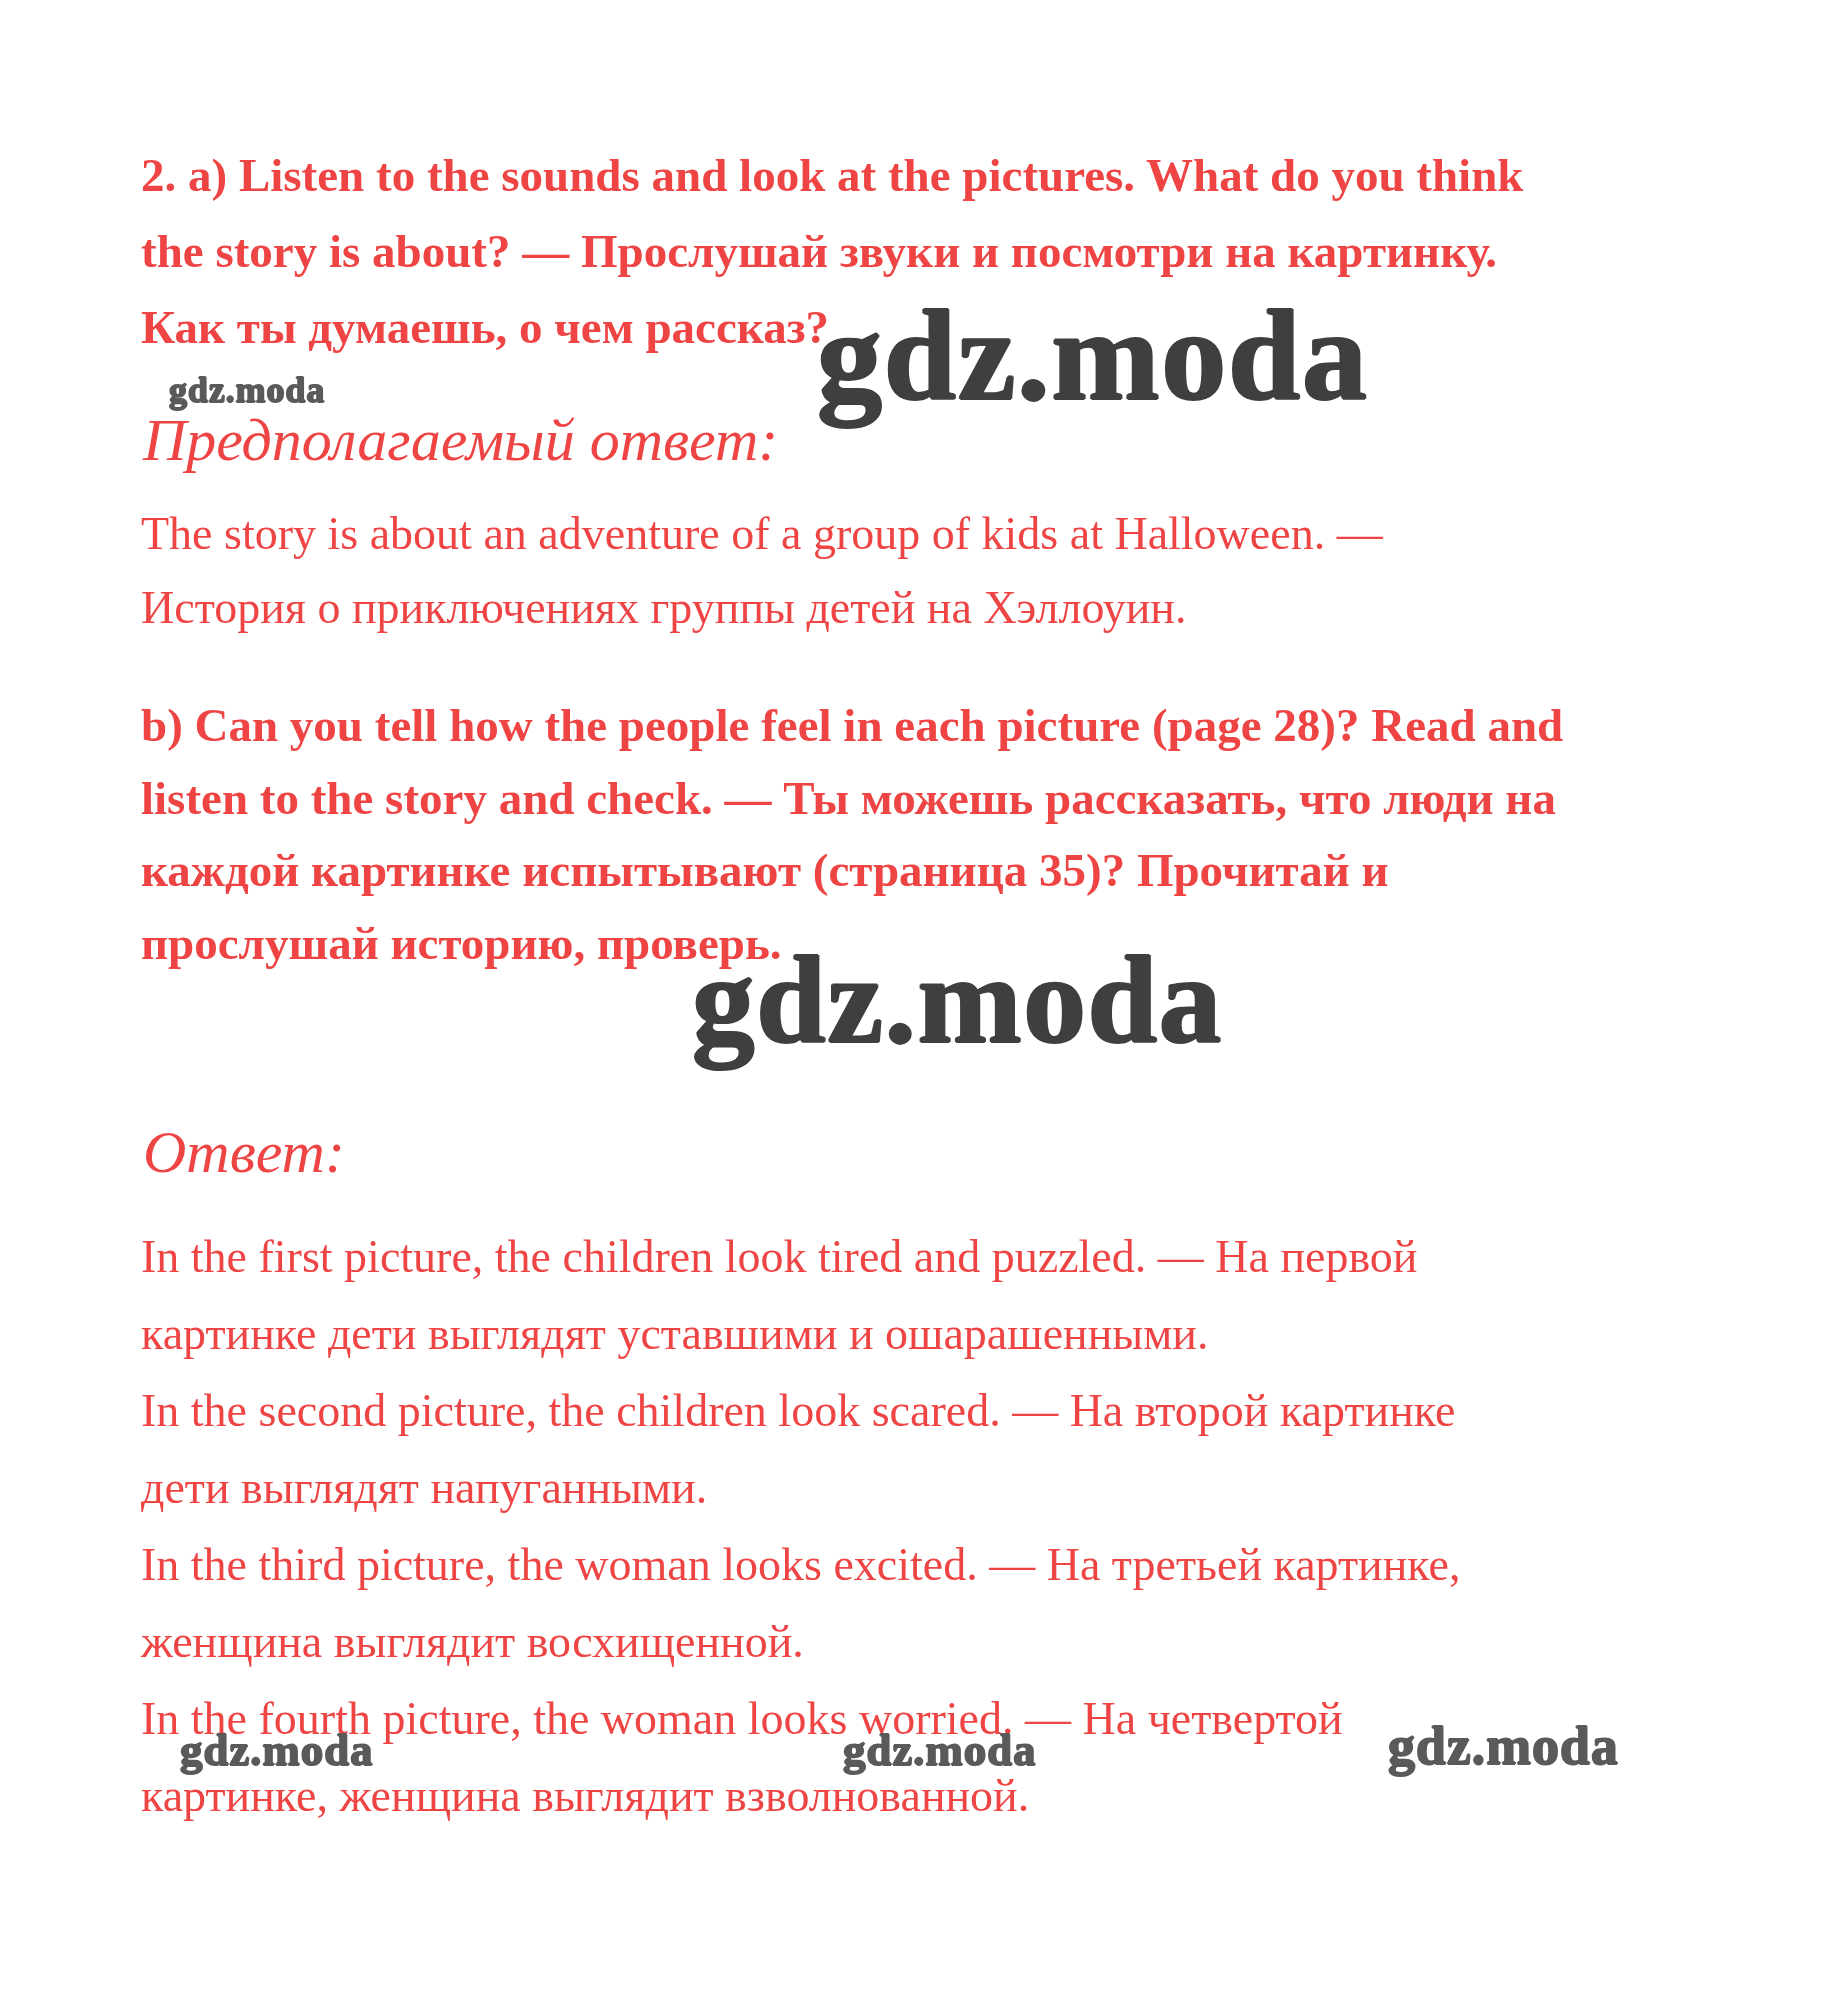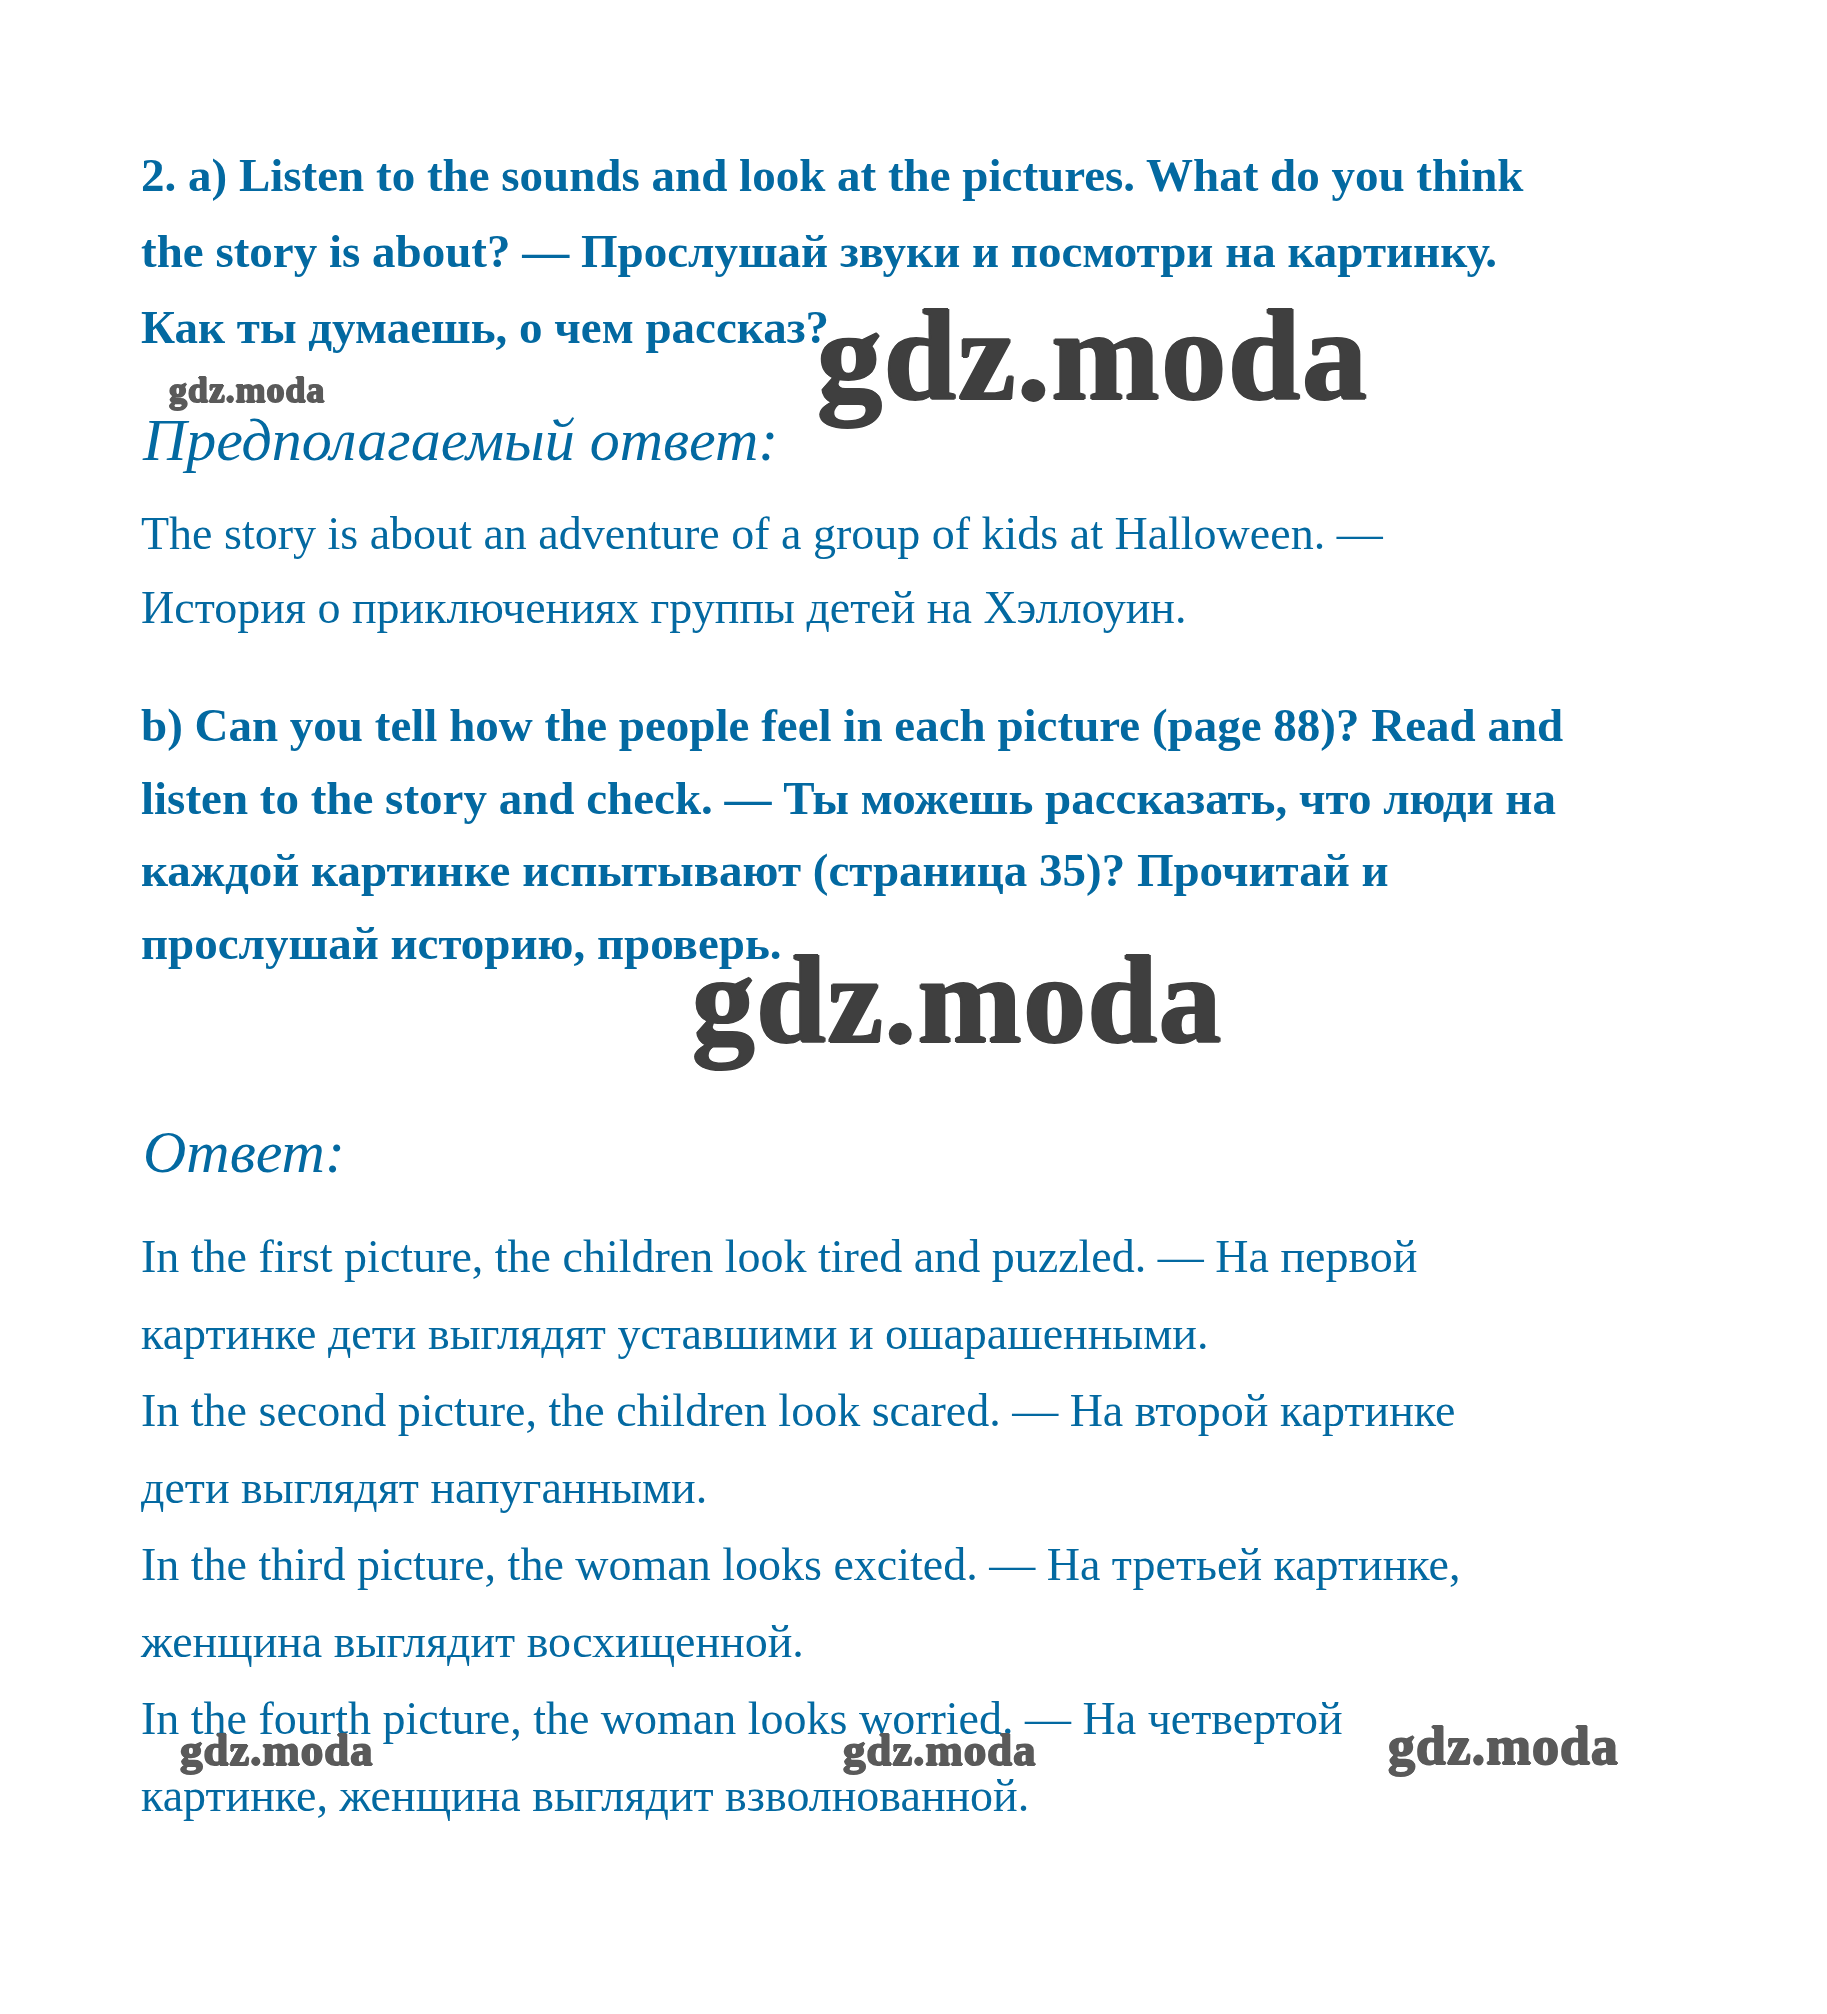--- a/index.html
+++ b/index.html
@@ -9,21 +9,21 @@
     background:#ffffff;
     overflow:hidden;
     font-family:"Liberation Serif","DejaVu Serif",serif;
     color:#000000;
   }
   .line{
     position:absolute;
     white-space:nowrap;
     line-height:1;
     font-size:46px;
-    color:#0369a1;
+    color:#ef4444;
   }
   .b{font-weight:bold;font-size:47px;}
   .it{font-style:italic;font-size:60px;}
   
   .wm{
     position:absolute;
     white-space:nowrap;
     line-height:1;
     font-family:"Liberation Serif","DejaVu Serif",serif;
     font-weight:bold;
@@ -62,21 +62,21 @@
 
   <div class="wm" style="left:817px;top:290px;font-size:130px;">gdz.moda</div>
 
   <div class="wm wm-sm" style="left:169px;top:372px;font-size:36px;">gdz.moda</div>
 
   <div class="line it" style="left:143px;top:410px;">Предполагаемый ответ:</div>
 
   <div class="line" style="left:141px;top:511px;">The story is about an adventure of a group of kids at Halloween. —</div>
   <div class="line" style="left:141px;top:585px;">История о приключениях группы детей на Хэллоуин.</div>
 
-  <div class="line b" style="left:141px;top:702px;">b) Can you tell how the people feel in each picture (page 88)? Read and</div>
+  <div class="line b" style="left:141px;top:702px;">b) Can you tell how the people feel in each picture (page 28)? Read and</div>
   <div class="line b" style="left:141px;top:775px;">listen to the story and check. — Ты можешь рассказать, что люди на</div>
   <div class="line b" style="left:141px;top:847px;">каждой картинке испытывают (страница 35)? Прочитай и</div>
   <div class="line b" style="left:141px;top:920px;">прослушай историю, проверь.</div>
 
   <div class="wm" style="left:692px;top:938px;font-size:125px;">gdz.moda</div>
 
   <div class="line it" style="left:143px;top:1122px;">Ответ:</div>
 
   <div class="line" style="left:141px;top:1234px;">In the first picture, the children look tired and puzzled. — На первой</div>
   <div class="line" style="left:141px;top:1311px;">картинке дети выглядят уставшими и ошарашенными.</div>

